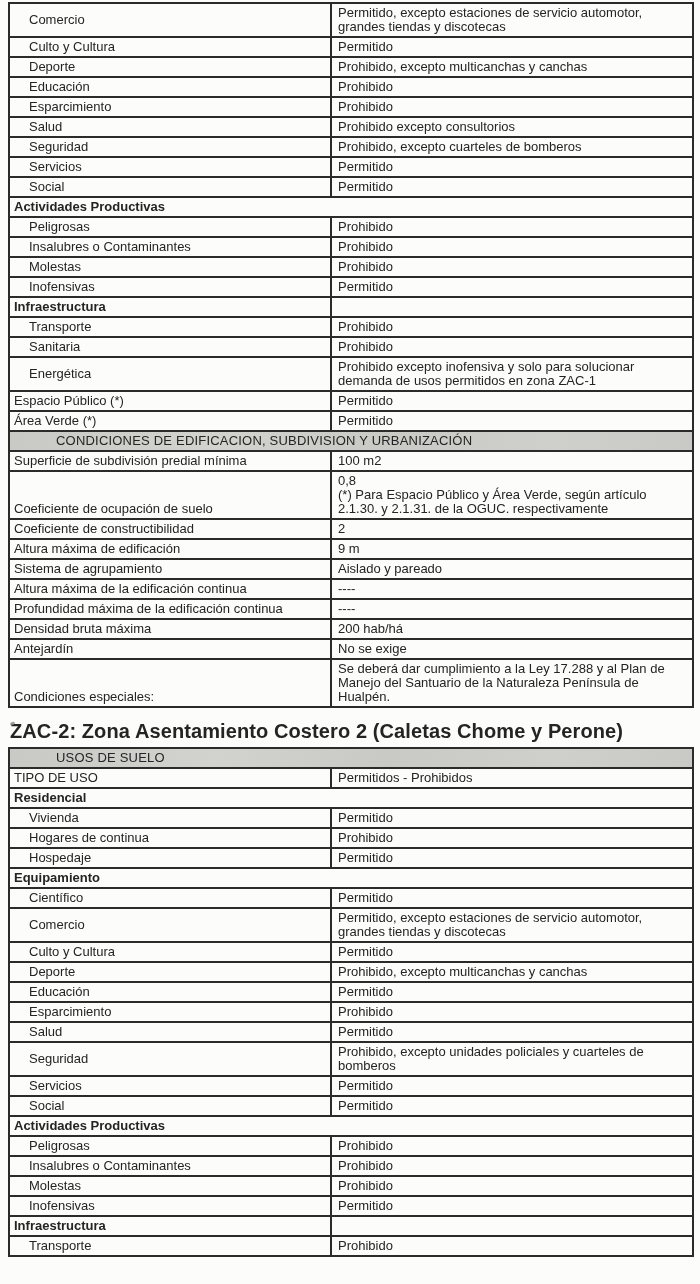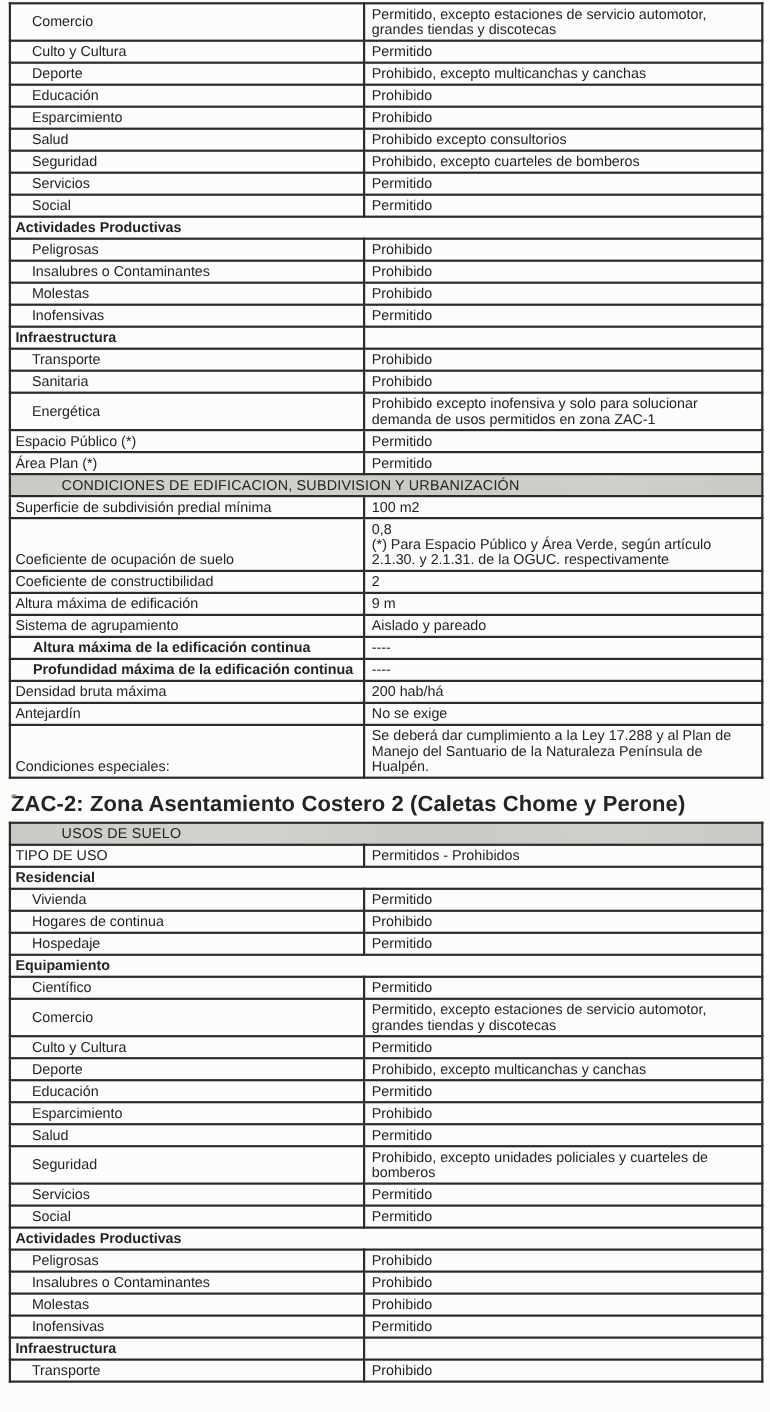--- a/index.html
+++ b/index.html
@@ -27,21 +27,21 @@
     font-size:13px;
     line-height:14px;
     vertical-align:middle;
     overflow:hidden;
   }
   tr{height:20px;}
   td.c2{white-space:pre-line;}
   tr.sub td.c1{padding-left:19px;}
   tr.subhead td.c1{font-weight:700;padding-left:4px;margin-left:29px;}
   tr.boldrow td.c1{font-weight:400;padding-left:4px;}
-  tr.plain td.c1{padding-left:20px;font-weight:bold;}
+  tr.plain td.c1{padding-left:4px;}
   tr.head td.c1{padding-left:4px;}
   tr.full td{font-weight:700;padding-left:4px;}
   tr.band{height:19px;}
   tr.band td{
     background:linear-gradient(90deg, var(--band-background) 0%, #d2d2cf 30%, var(--band-background) 55%, #cfcfcc 80%, var(--band-background) 100%);
     font-weight:400;
     text-align:left;
     letter-spacing:.2px;
     padding-left:46px;
   }
@@ -139,21 +139,21 @@
         <tr class="sub">
           <td class="c1">Energética</td>
           <td class="c2">Prohibido excepto inofensiva y solo para solucionar
 demanda de usos permitidos en zona ZAC-1</td>
         </tr>
         <tr class="boldrow">
           <td class="c1">Espacio Público (*)</td>
           <td class="c2">Permitido</td>
         </tr>
         <tr class="boldrow">
-          <td class="c1">Área Plan (*)</td>
+          <td class="c1">Área Verde (*)</td>
           <td class="c2">Permitido</td>
         </tr>
         <tr class="band">
           <td colspan="2">CONDICIONES DE EDIFICACION, SUBDIVISION Y URBANIZACIÓN</td>
         </tr>
         <tr class="boldrow">
           <td class="c1">Superficie de subdivisión predial mínima</td>
           <td class="c2">100 m2</td>
         </tr>
         <tr class="boldrow">

